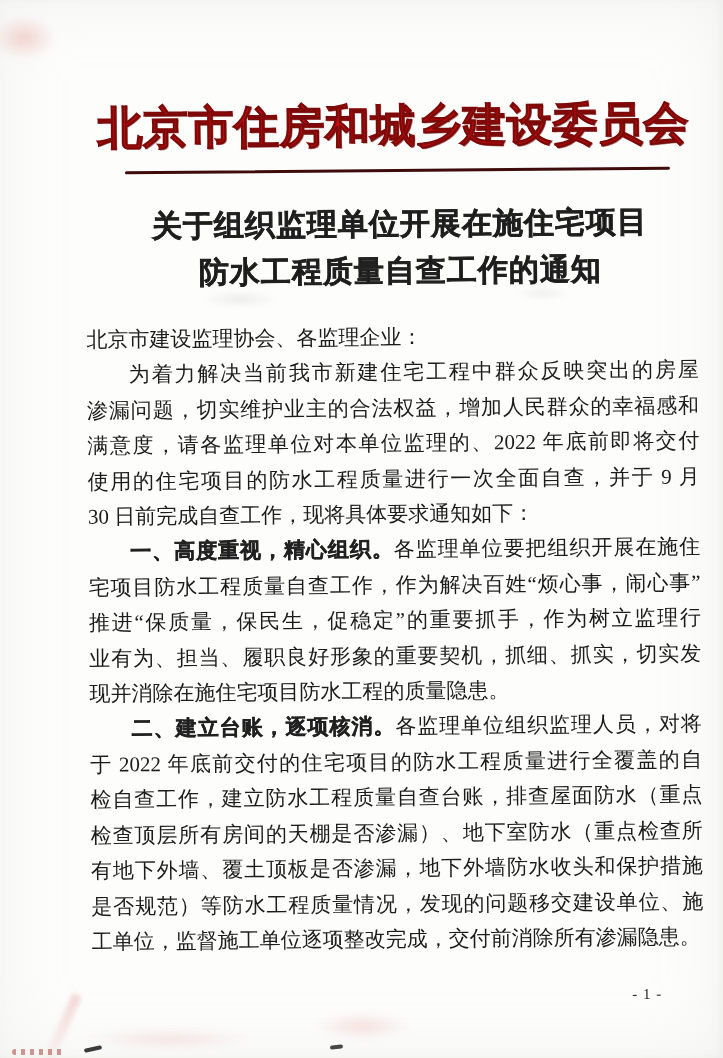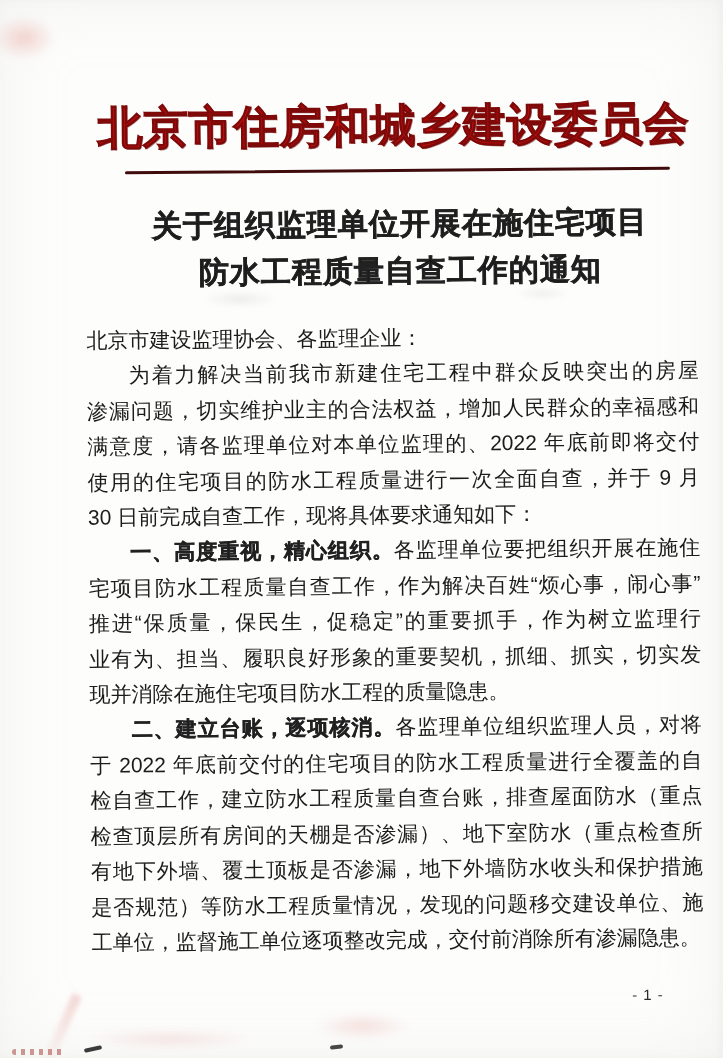--- a/index.html
+++ b/index.html
@@ -4,21 +4,21 @@
 <style>
   html, body { margin: 0; padding: 0; background: #e8e8e6; }
   .page {
     position: relative;
     width: 723px;
     height: 1058px;
     margin: 0 auto;
     background: #fdfdfc;
     overflow: hidden;
     box-shadow: inset 0 0 70px rgba(188,184,176,0.16), inset -3px 0 10px rgba(180,176,168,0.10);
-    font-family: Liberation Sans, sans-serif;
+    font-family: Liberation Serif, serif;
   }
   .content {
     position: absolute;
     inset: 0;
     transform: rotate(-0.5deg);
     transform-origin: 400px 520px;
   }
   .letterhead {
     position: absolute;
     top: 96px;

